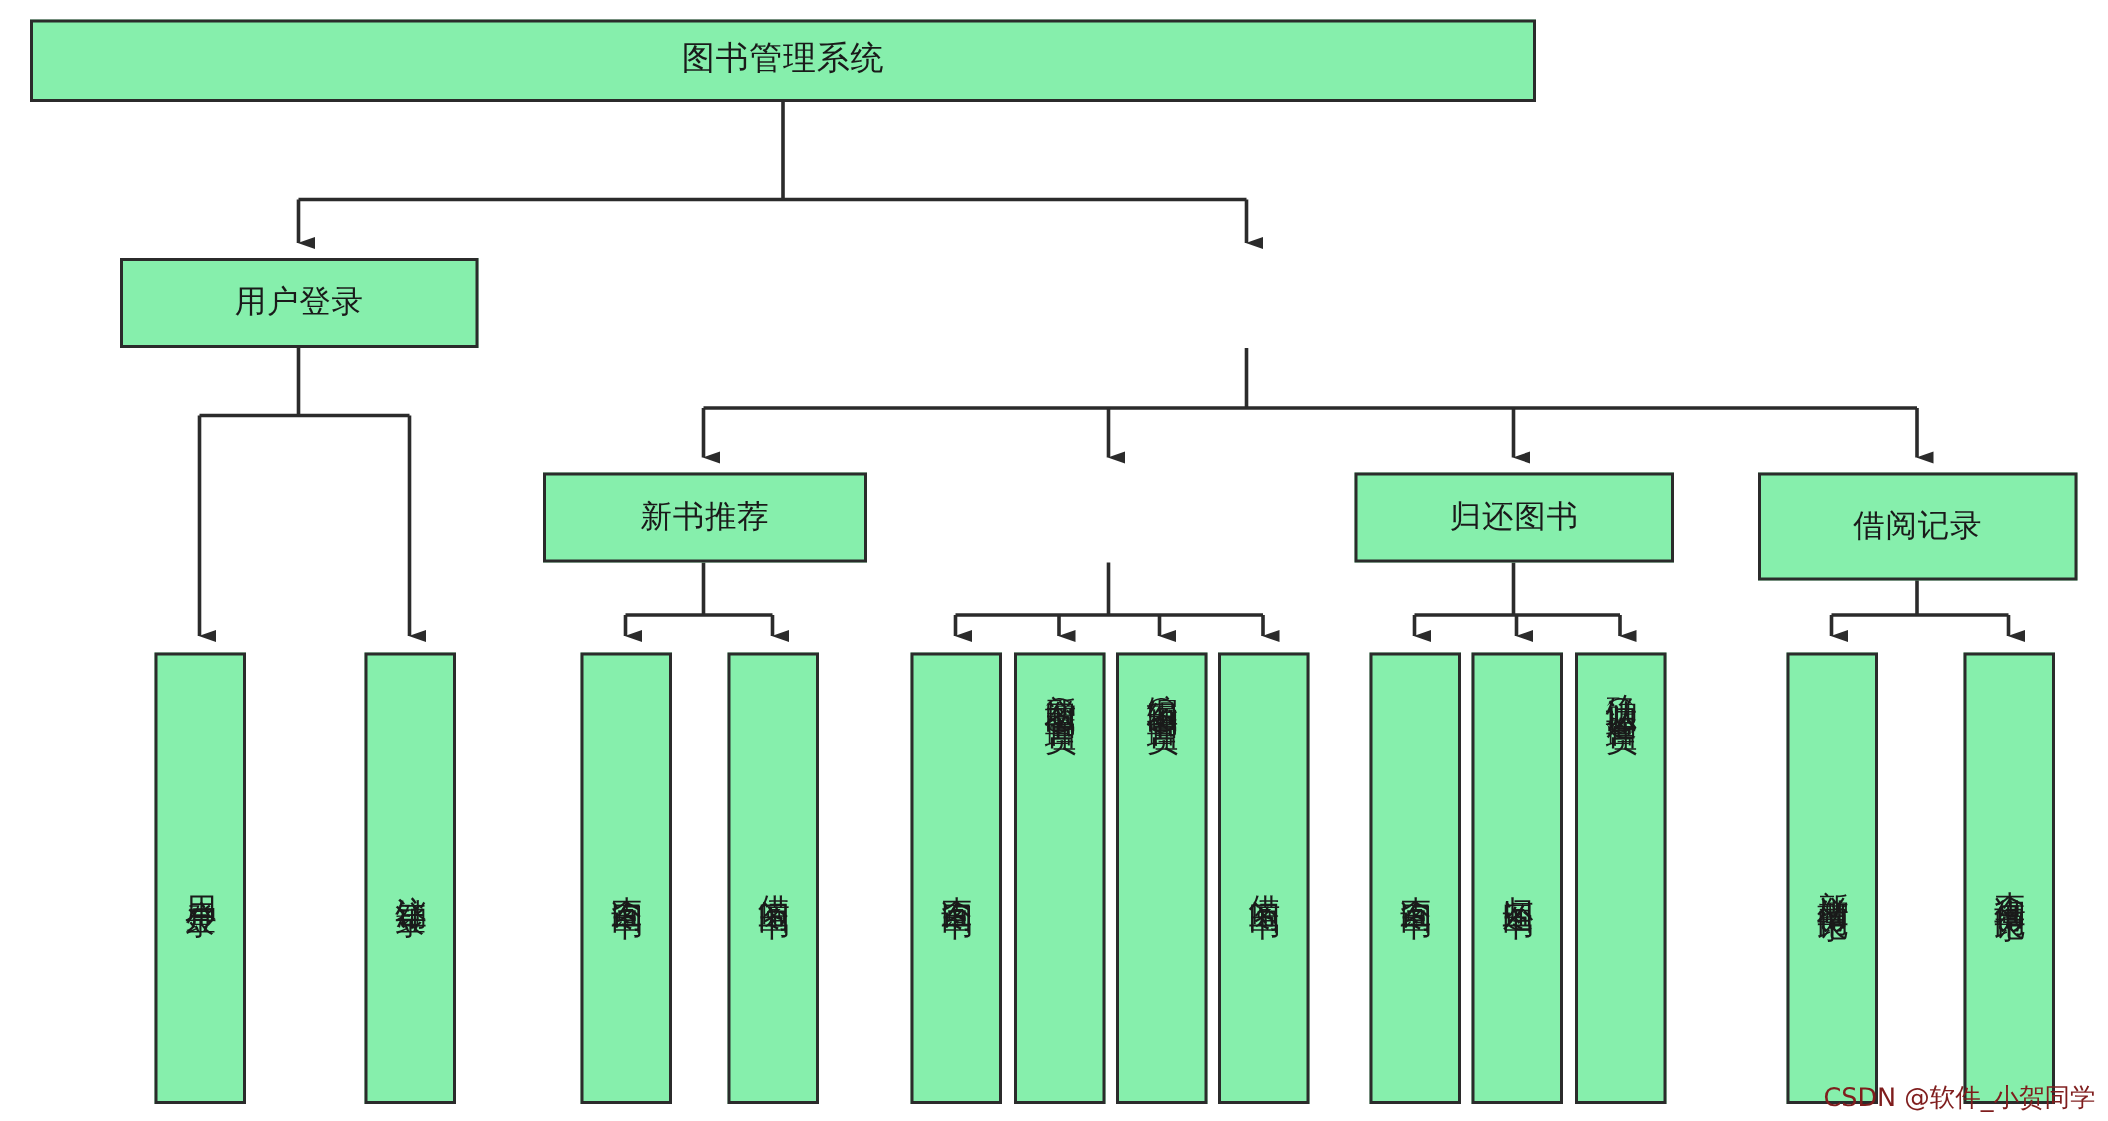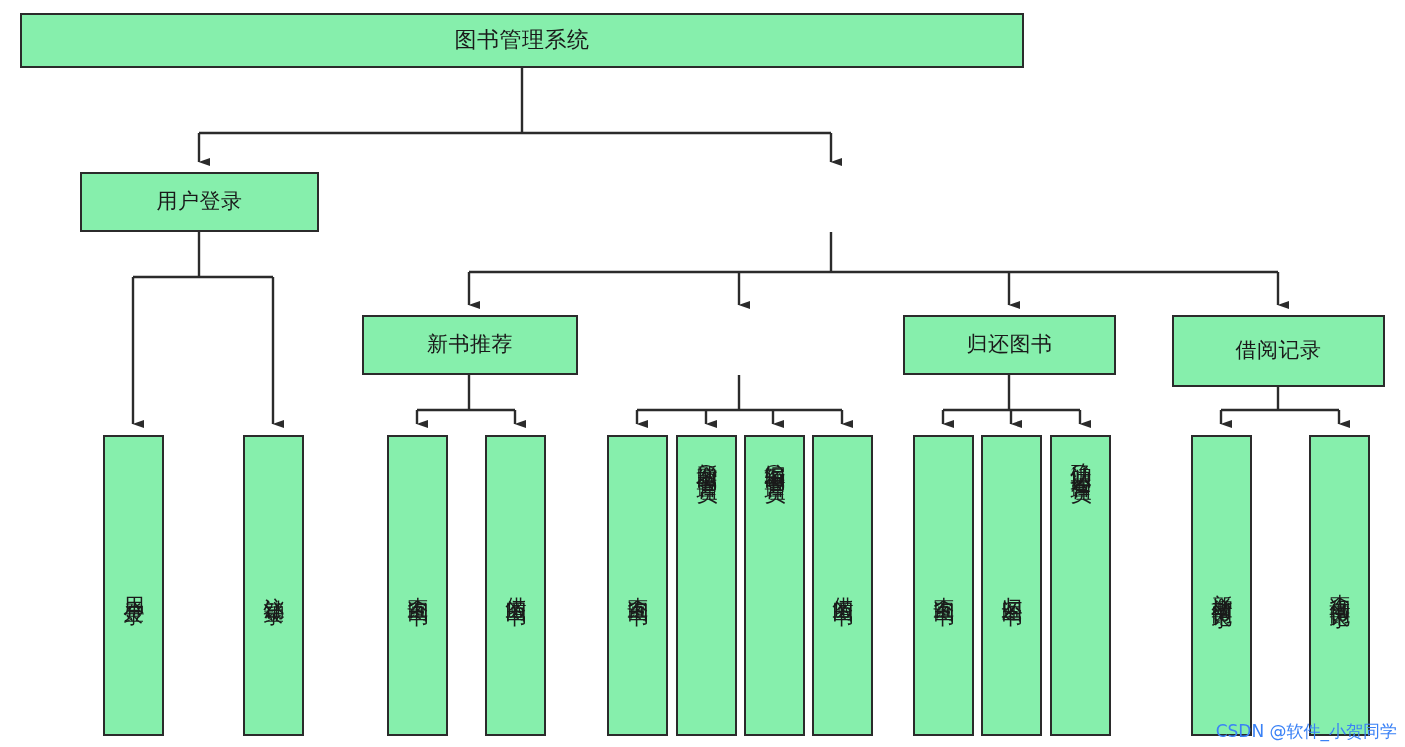--- a/index.html
+++ b/index.html
@@ -66,21 +66,21 @@
   }
   .node.vert.centered {
     align-items: center;
     padding-top: 0;
   }
   #watermark {
     position: absolute;
     right: 8px;
     bottom: 4px;
     font-size: 17px;
-    color: #3b82f6;
+    color: #7f1d1d;
     z-index: 5;
     white-space: nowrap;
     user-select: none;
   }
 </style>
 </head>
 <body>
 
 <div id="diagram-root">
 

